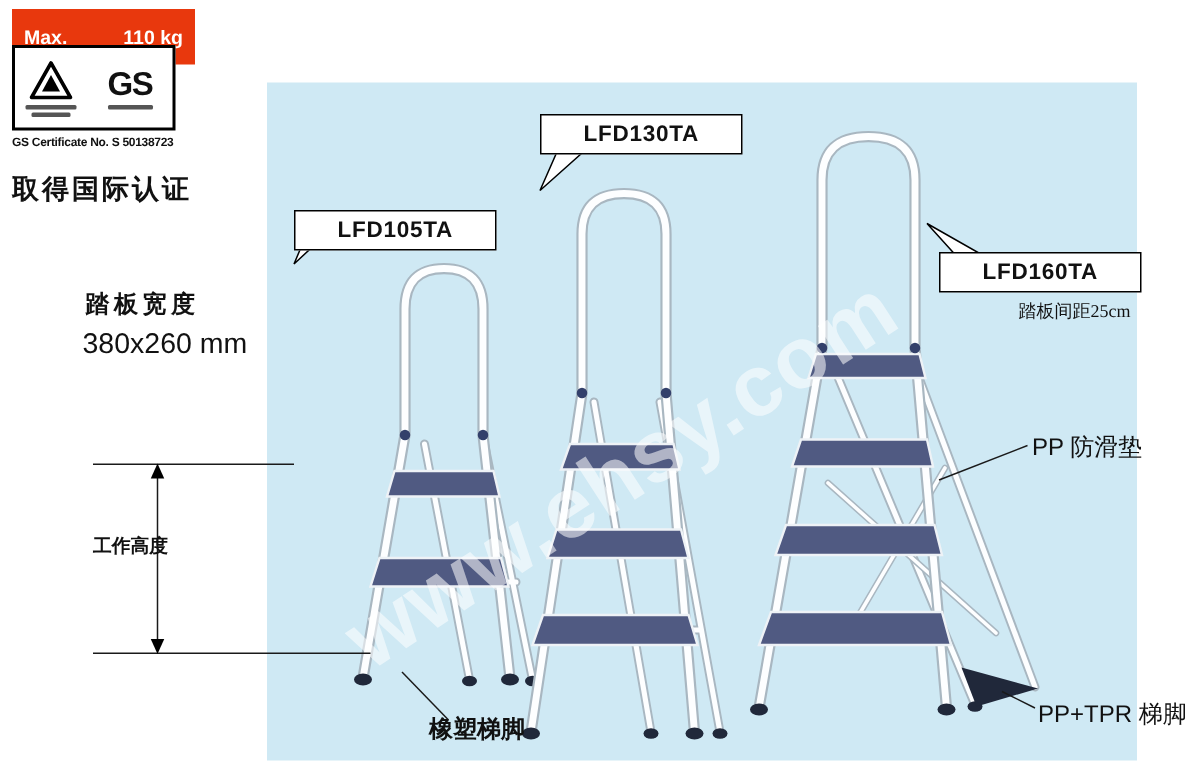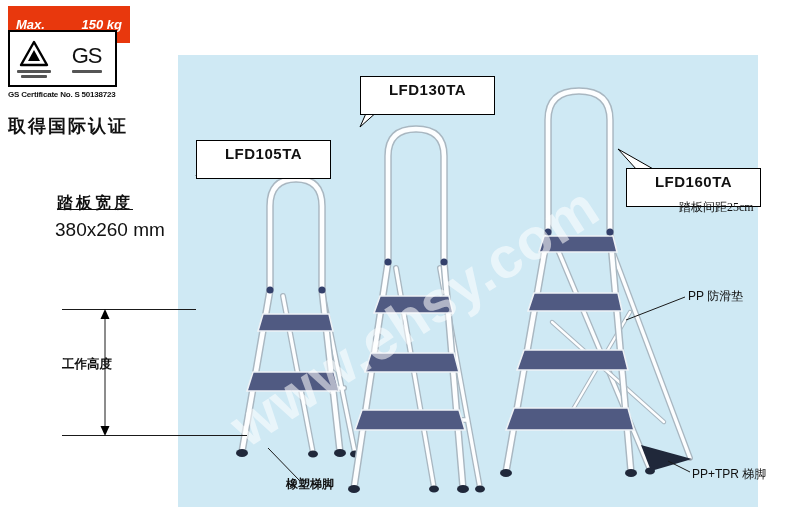--- a/index.html
+++ b/index.html
@@ -30,45 +30,45 @@
   
   .watermark{
     left:236px;top:398px;transform:rotate(-33deg);transform-origin:0 50%;
     font-size:58px;font-weight:bold;letter-spacing:1px;
     color:rgba(255,255,255,0.55);white-space:nowrap;
   }
   
   .banner{
     left:8px;top:6px;width:122px;height:37px;background:#e8380d;color:#fff;
     display:flex;align-items:center;justify-content:space-between;
-    padding:0 8px;box-sizing:border-box;font-style:italic;font-weight:bold;font-size:13px;
+    padding:0 8px;box-sizing:border-box;font-weight:bold;font-size:13px;
   }
   .badge{
     left:8px;top:30px;width:109px;height:57px;background:#fff;border:2px solid #000;
     box-sizing:border-box;display:flex;
   }
   .badge-left{width:46%;display:flex;flex-direction:column;align-items:center;justify-content:center;gap:2px;}
   .badge-right{width:54%;display:flex;flex-direction:column;align-items:center;justify-content:center;}
-  .gs-text{font-weight:normal;font-size:22px;line-height:22px;letter-spacing:-1px;}
+  .gs-text{font-weight:bold;font-size:22px;line-height:22px;letter-spacing:-1px;}
   .microbar{height:3px;background:#555;border-radius:1px;}
   .certno{left:8px;top:90px;font-size:8px;font-weight:bold;white-space:nowrap;letter-spacing:-0.2px;}
   .intl{left:8px;top:114px;font-size:18px;font-weight:bold;letter-spacing:2px;}
   
-  .spec-label{left:57px;top:193px;font-size:16px;font-weight:bold;letter-spacing:3px;text-decoration:underline;}
+  .spec-label{left:57px;top:193px;font-size:16px;font-weight:bold;letter-spacing:3px;}
   .spec-value{left:55px;top:219px;font-size:19px;}
   .wh-label{left:62px;top:356px;font-size:12.5px;font-weight:bold;}
   
   .model-box{
-    width:135px;height:39px;background:#fff;border:1px solid #000;box-sizing:border-box;
+    width:135px;height:27px;background:#fff;border:1px solid #000;box-sizing:border-box;
     text-align:center;line-height:25px;font-size:15px;font-weight:bold;letter-spacing:0.5px;
   }
   .mb1{left:196px;top:124px;margin-top:16px;} .mb2{left:360px;top:76px;} .mb3{left:626px;top:168px;}
   .spacing{left:679px;top:199px;font-size:12px;font-family:Liberation Serif, serif;}
   
-  .ann{font-size:12px;white-space:nowrap;}
+  .ann{font-size:16px;white-space:nowrap;}
   .pp-pad{left:688px;top:288px;}
   .pp-tpr{left:692px;top:466px;}
   .rubber{left:286px;top:476px;font-weight:bold;}
 </style>
 </head>
 <body>
 
 <div>
 
   <div class="abs panel"></div>
@@ -140,21 +140,21 @@
     <line class="annline" x1="690" y1="472" x2="668" y2="461"></line>
     <line class="annline" x1="299" y1="480" x2="268" y2="448"></line>
 
     <polygon class="tail" points="207,150 224,150 196,176"></polygon>
     <polygon class="tail" points="371,102 388,102 360,127"></polygon>
     <polygon class="tail" points="637,170 655,170 618,149"></polygon>
   </svg>
 
   <div class="abs banner">
     <span>Max.</span>
-    <span>150 kg</span>
+    <span>110 kg</span>
   </div>
 
   <div class="abs badge">
     <div class="badge-left">
       <svg width="30" height="28" viewBox="0 0 30 28">
         <path d="M15,2 L28,25 L2,25 Z" fill="none" stroke="#000" stroke-width="2.4" stroke-linejoin="round"></path>
         <path d="M15,10 L21,21 L9,21 Z" fill="#000"></path>
       </svg>
       <div class="microbar" style="width:34px"></div>
       <div class="microbar" style="width:26px"></div>

